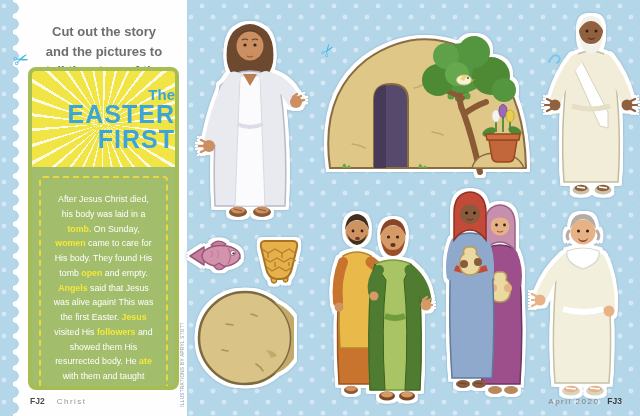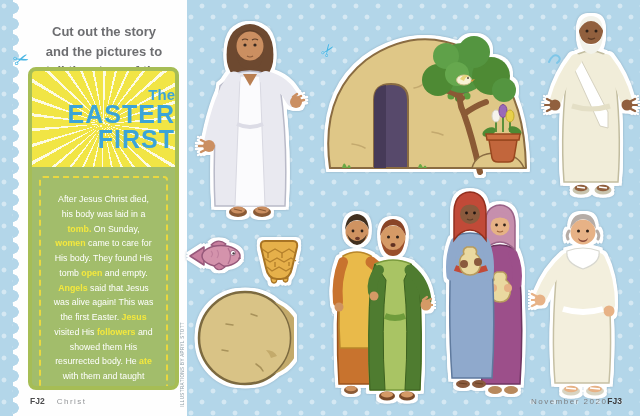--- a/index.html
+++ b/index.html
@@ -34,21 +34,21 @@
   .title-sm{font-size:15px;font-weight:bold;color:var(--title-blue,#3ba4d8);line-height:1;}
   .title-lg{font-size:25px;font-weight:bold;color:var(--title-blue,#3ba4d8);line-height:.98;letter-spacing:1px;}
   .story-box{margin:9px 7px 7px;border:2px dashed var(--dashed-yellow,#ead83f);border-radius:4px;padding:6px 3px;}
   .story{font-size:8.8px;line-height:1.68;color:var(--story-text,#ffffff);text-align:center;margin:8px;}
   .story .hl{color:var(--highlight-yellow,#f4e83d);font-weight:bold;}
 
   
   .footer-left{position:absolute;left:30px;top:396px;font-size:8px;color:#939598;letter-spacing:1.5px;}
   .footer-left b{color:#4d4d4f;letter-spacing:0;margin-right:12px;font-size:8.5px;}
   .footer-right{position:absolute;right:18px;top:396px;font-size:8px;color:#7c7e80;letter-spacing:1.5px;}
-  .footer-right b{color:#3a3a3c;letter-spacing:0;font-size:8.5px;}
+  .footer-right b{color:#3a3a3c;letter-spacing:0;margin-left:8px;font-size:8.5px;}
   .credit{position:absolute;left:180px;top:322px;font-size:4.5px;color:#8a9aa4;
     writing-mode:vertical-rl;transform:rotate(180deg);letter-spacing:.4px;}
 
   
   .sticker{position:absolute;}
   .sticker svg{display:block;
     filter:drop-shadow(3px 0 0 #fff) drop-shadow(-3px 0 0 #fff)
            drop-shadow(0 3px 0 #fff) drop-shadow(0 -3px 0 #fff)
            drop-shadow(0 0 1.2px rgba(140,170,190,.9));}
   .st-jesus{left:190px;top:12px;}
@@ -336,15 +336,15 @@
         <ellipse cx="40" cy="184" rx="7" ry="3.2" fill="#e7b286"></ellipse>
           <ellipse cx="64" cy="184" rx="7" ry="3.2" fill="#e7b286"></ellipse>
         <path d="M35,183 l10,1 M59,183 l10,1" stroke="#ffffff" stroke-width="1.6"></path>
       </g>
     </svg>
   </div>
 
   <div class="credit">ILLUSTRATIONS BY APRYL STOTT</div>
 
   <div class="footer-left"><b>FJ2</b><span>Christ</span></div>
-  <div class="footer-right"><span>November 2020</span><b>FJ3</b></div>
+  <div class="footer-right"><span>April 2020</span><b>FJ3</b></div>
 
 </div>
 
 </body></html>

